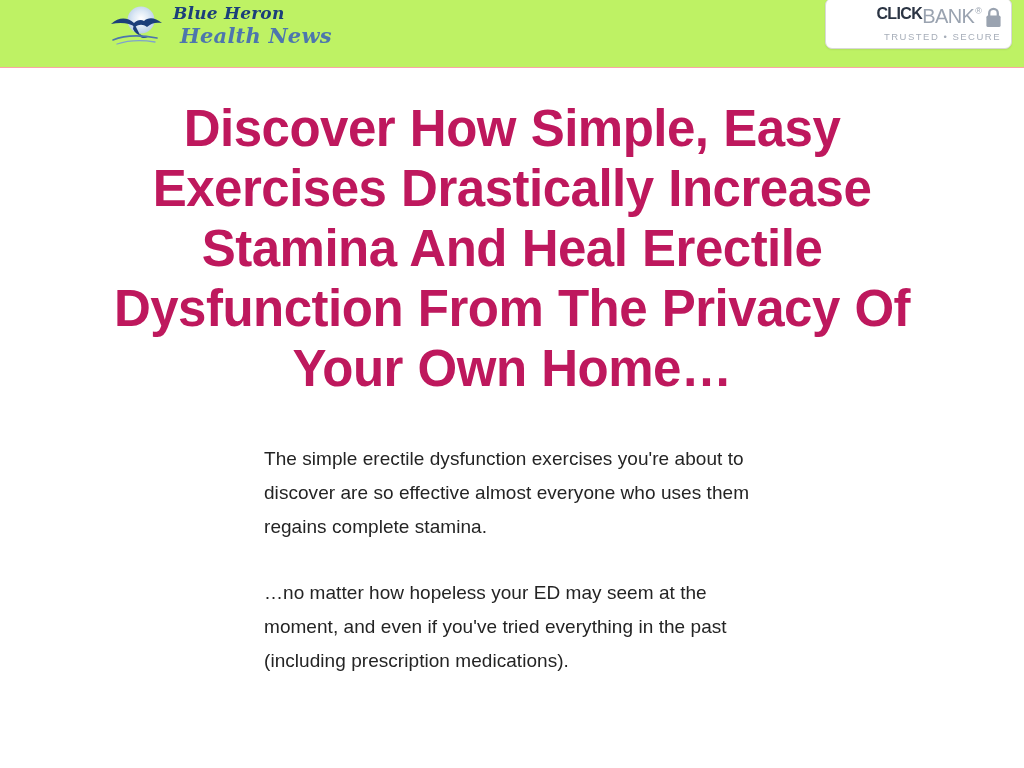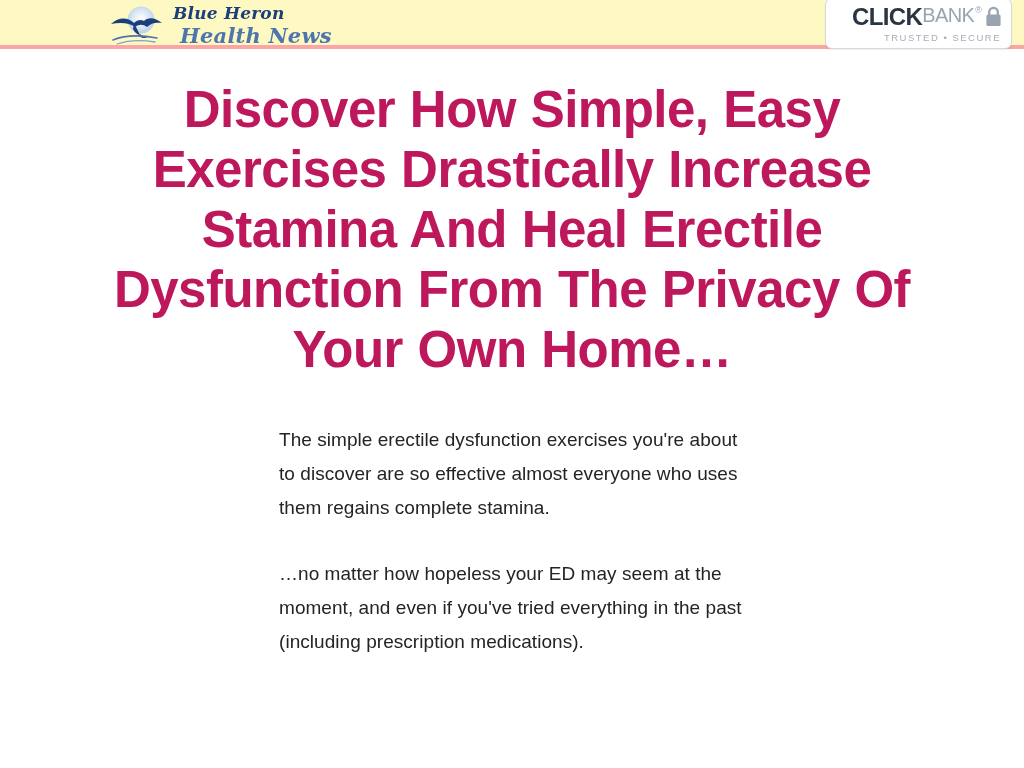--- a/index.html
+++ b/index.html
@@ -12,23 +12,23 @@
     overflow: hidden;
     background: #ffffff;
     font-family: "Liberation Sans", sans-serif;
     -webkit-font-smoothing: antialiased;
   }
 
   
   .site-header {
     position: relative;
     width: 1024px;
-    height: 49px;
-    background: #fef9c3;
-    border-bottom: 4px solid #fca5a5;
+    height: 68px;
+    background: #bef264;
+    border-bottom: 1px solid #fca5a5;
     box-sizing: border-box;
   }
 
   .logo-block {
     position: absolute;
     left: 107px;
     top: 3px;
     height: 45px;
     display: flex;
     align-items: center;
@@ -102,21 +102,21 @@
     flex-direction: column;
     align-items: flex-end;
     justify-content: center;
   }
   .cb-row1 {
     display: flex;
     align-items: flex-start;
     line-height: 1;
   }
   .cb-click {
-    font-size: 24px;
+    font-size: 16px;
     font-weight: bold;
     color: #2b3443;
     letter-spacing: -0.6px;
   }
   .cb-bank {
     font-size: 20px;
     font-weight: normal;
     color: #9aa3b0;
     letter-spacing: -0.6px;
   }
@@ -168,21 +168,21 @@
     font-weight: bold;
     line-height: 44px;
     letter-spacing: -0.4px;
   }
 
   .body-col {
     width: 498px;
     margin: 43px auto 0 auto;
   }
   .body-para {
-    margin: 16px;
+    margin: 1px;
     color: #242424;
     font-size: 19px;
     line-height: 34px;
     text-align: left;
     letter-spacing: 0.05px;
   }
   .body-para + .body-para {
     margin-top: 32px;
   }
 </style>

